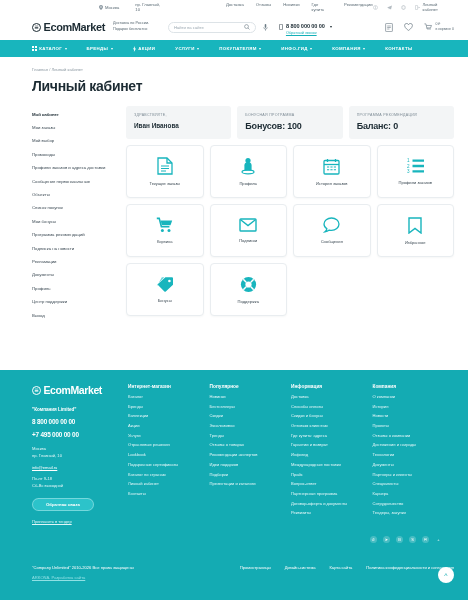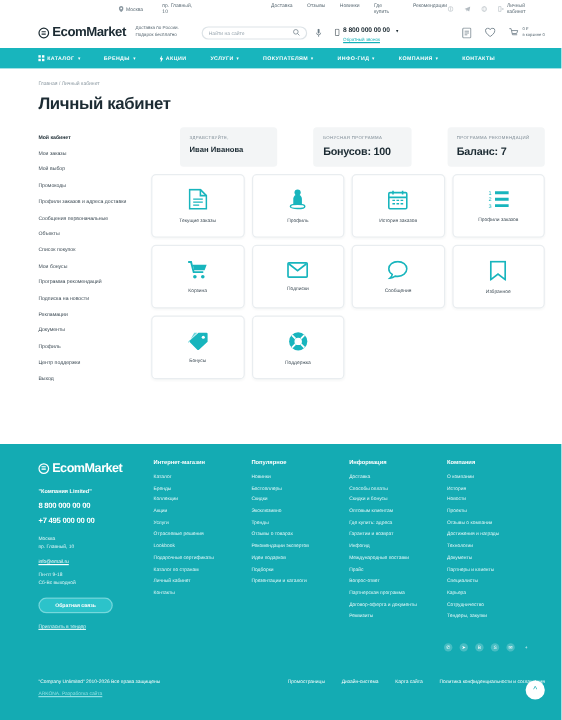--- a/index.html
+++ b/index.html
@@ -96,21 +96,21 @@
     font-size: 4.3px; color: #3c4a54; line-height: 1.45;
     padding: 3.6px 0; border-bottom: 0px solid transparent;
   }
   .side-item.active { font-weight: 700; color: #1c2b33; }
 
   .main { flex: 1; }
 
   .stat-row { display: flex; gap: 6px; }
   .stat-card {
     flex: 1; background: #f3f5f6; border-radius: 3px;
-    padding: 7px 8px 8px 8px; min-height: 31px; margin-left: 24px;
+    padding: 7px 8px 8px 8px; min-height: 31px;
   }
   .stat-label { font-size: 3.6px; letter-spacing: .3px; color: #7c8a94; text-transform: uppercase; }
   .stat-name { font-size: 6.4px; font-weight: 700; margin-top: 5px; color:#1c2b33; }
   .stat-big { font-size: 9px; font-weight: 700; margin-top: 4px; color:#1c2b33; letter-spacing:-.2px; }
 
   .tiles { display: grid; grid-template-columns: repeat(4, 1fr); gap: 6px; margin-top: 6px; }
   .tile {
     background: #fff; border: 1px solid #e9edf0; border-radius: 4px;
     height: 53px; display: flex; flex-direction: column;
     align-items: center; justify-content: center; gap: 6px;
@@ -342,21 +342,21 @@
           <div class="stat-card">
             <div class="stat-label">ЗДРАВСТВУЙТЕ,</div>
             <div class="stat-name">Иван Иванова</div>
           </div>
           <div class="stat-card">
             <div class="stat-label">БОНУСНАЯ ПРОГРАММА</div>
             <div class="stat-big">Бонусов: 100</div>
           </div>
           <div class="stat-card">
             <div class="stat-label">ПРОГРАММА РЕКОМЕНДАЦИЙ</div>
-            <div class="stat-big">Баланс: 7</div>
+            <div class="stat-big">Баланс: 0</div>
           </div>
         </div>
 
         <div class="tiles">
           <div class="tile">
             <svg width="16" height="18" viewBox="0 0 16 18">
                 <path d="M1 1h9l5 5v11H1z" fill="none" stroke="#18b5bd" stroke-width="1.3"></path>
                 <path d="M10 1v5h5" fill="none" stroke="#18b5bd" stroke-width="1.3"></path>
                 <path d="M4 9h8M4 11.5h8M4 14h5" stroke="#18b5bd" stroke-width="1.1"></path>
               </svg>

